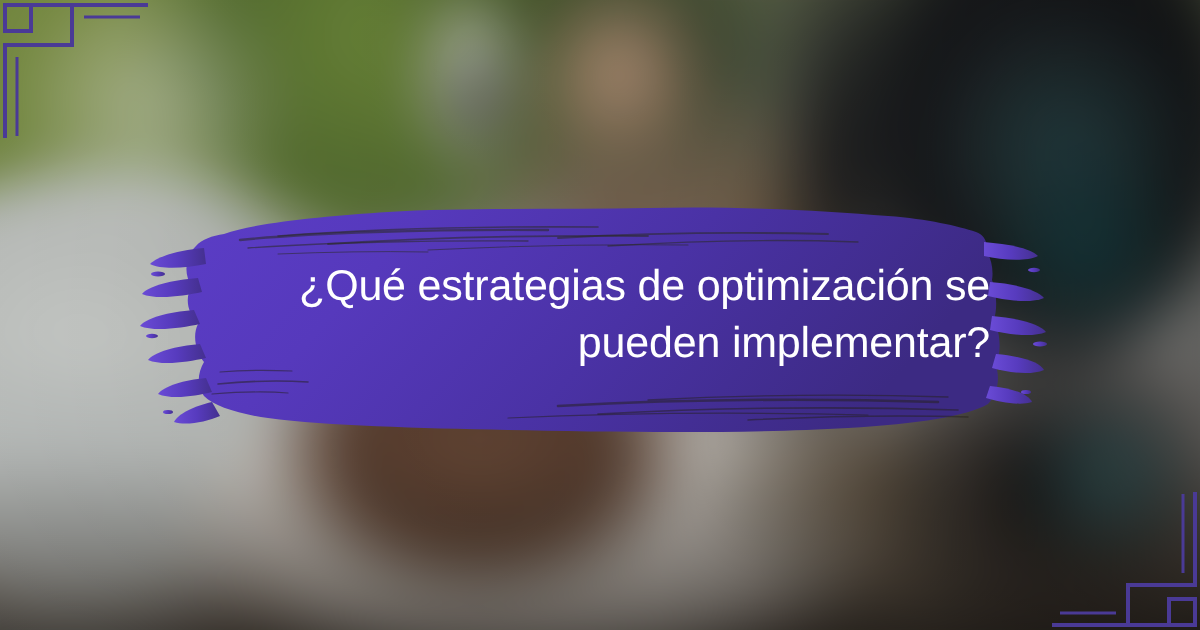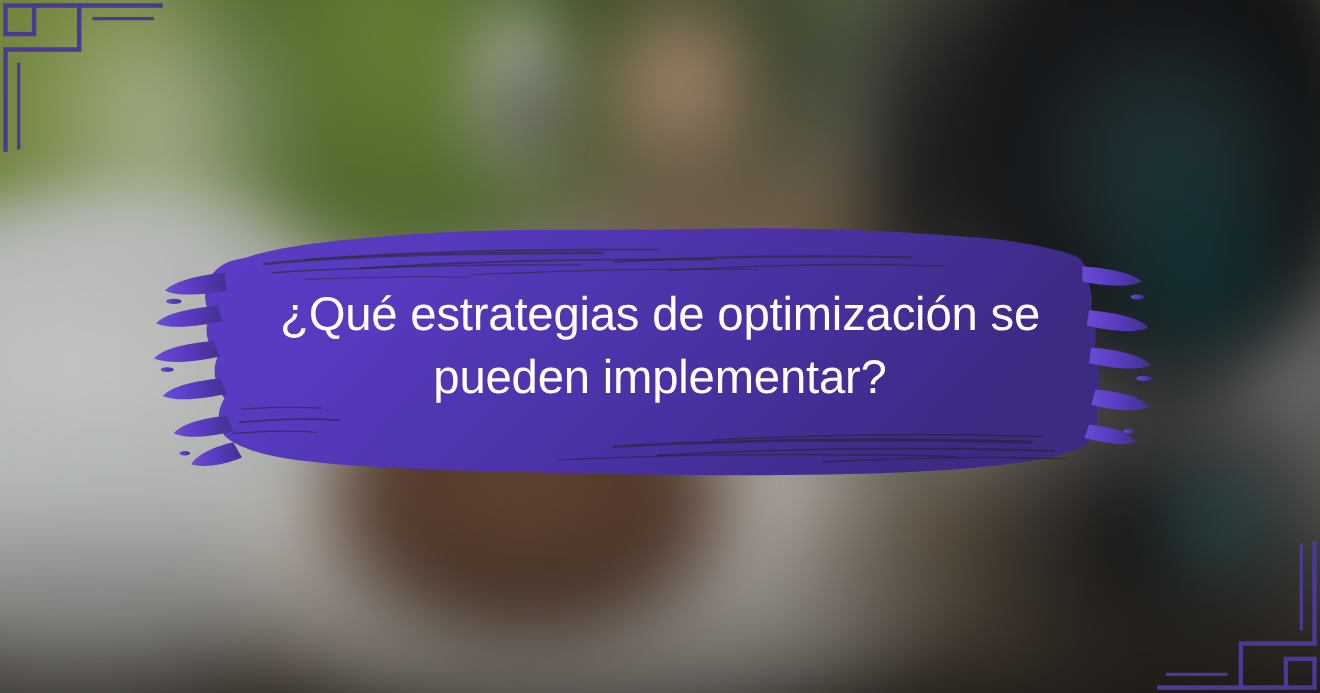--- a/index.html
+++ b/index.html
@@ -96,21 +96,21 @@
     z-index:4;
   }
   #banner svg { display:block; width:920px; height:266px; }
 
   
   #headline {
     position:absolute;
     left:210px; top:258px;
     width:780px;
     z-index:5;
-    text-align:center;
+    text-align:right;
     color:#ffffff;
     font-family:"Liberation Sans", sans-serif;
     font-size:43px;
     font-weight:400;
     line-height:1.33;
     letter-spacing:-0.2px;
     text-rendering:geometricPrecision;
   }
 </style>
 </head>

